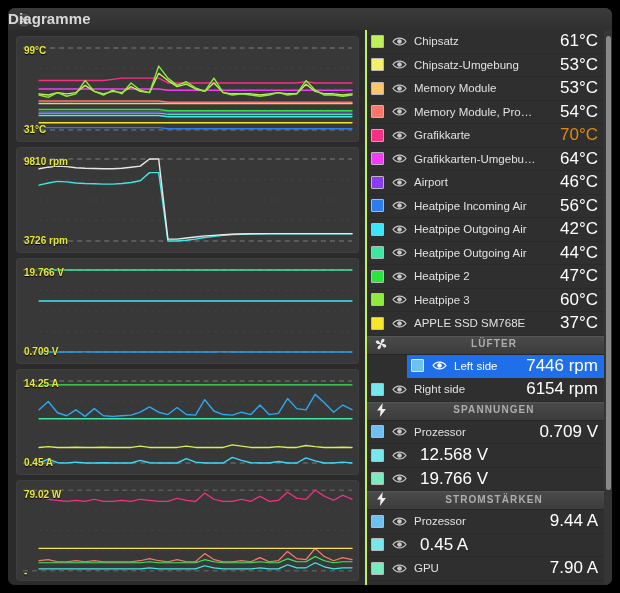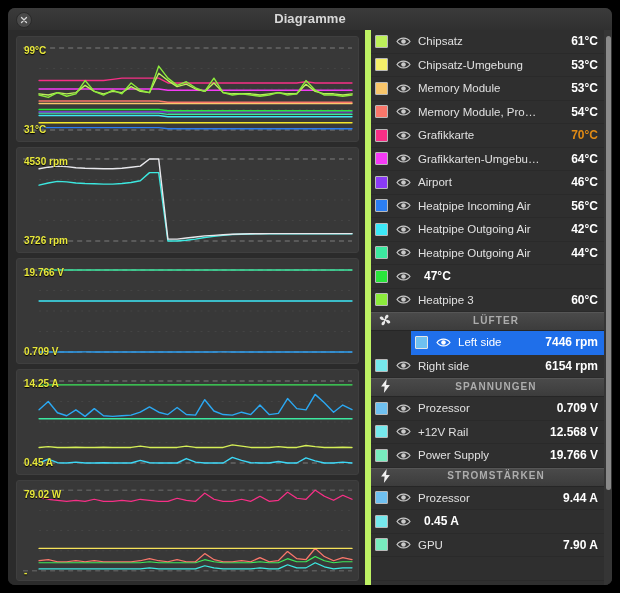--- a/index.html
+++ b/index.html
@@ -14,21 +14,21 @@
     box-shadow:0 2px 12px rgba(0,0,0,.8);
   }
   
   .titlebar{
     position:relative;height:22px;
     background:linear-gradient(#3b3b3b,#303030);
     border-bottom:1px solid #1d1d1d;
   }
   .title{
     position:absolute;left:0;right:0;top:0;height:22px;line-height:22px;
-    text-align:center;color:#d8d8d8;font-size:13px;font-weight:bold;
+    text-align:left;color:#d8d8d8;font-size:15px;font-weight:bold;
     letter-spacing:.1px;
   }
   .close-btn{
     position:absolute;left:8px;top:4px;width:14px;height:14px;border-radius:50%;
     background:#4a4a4a;border:1px solid #2a2a2a;cursor:pointer;
   }
   .close-btn svg{position:absolute;left:2px;top:2px;}
   
   .content{position:absolute;top:22px;left:0;right:0;bottom:0;display:flex;}
   
@@ -50,41 +50,41 @@
   .axlab{
     position:absolute;left:7px;font-size:10px;font-weight:bold;color:#e8e83c;
     text-shadow:0 1px 1px #000;white-space:nowrap;pointer-events:none;
   }
   .axlab.top{top:8px;}
   .axlab.bot{bottom:6px;}
   .axlab.bot2{bottom:2px;}
   
   .sidebar{
     flex:1 1 auto;background:#2f2f2f;position:relative;overflow:hidden;
-    border-left:6px solid #bef264;
+    border-left:2px solid #bef264;
   }
   .list{position:absolute;inset:0;right:8px;}
   .row{
     height:23.5px;display:flex;align-items:center;
     border-bottom:1px solid #2a2a2a;box-sizing:border-box;padding:0 6px 0 4px;
   }
   .row.sel{background:#1f6fea;border-bottom-color:#1f6fea;margin-left:40px;}
   .swatch{
     width:13px;height:13px;flex:0 0 13px;border:1px solid #b9b9b9;
     box-sizing:border-box;margin-right:7px;border-radius:1px;
   }
   .row.sel .swatch{border-color:#e6e6e6;}
   .eye{flex:0 0 16px;margin-right:7px;display:flex;align-items:center;justify-content:center;}
   .label{
     flex:1 1 auto;color:#e0e0e0;font-size:11.5px;white-space:nowrap;
     overflow:hidden;text-overflow:ellipsis;
   }
   .row.sel .label{color:#fff;}
   .value{
-    flex:0 0 auto;color:#fff;font-size:12px;font-weight:bold;
+    flex:0 0 auto;color:#fff;font-size:17px;font-weight:normal;
     text-align:right;padding-left:6px;white-space:nowrap;
   }
   .value.warn{color:#e08a14;}
   .row.sel .value{color:#fff;}
   
   .section{
     height:19px;display:flex;align-items:center;position:relative;
     background:linear-gradient(#4a4a4a,#3c3c3c);
     border-top:1px solid #565656;border-bottom:1px solid #262626;
     box-sizing:border-box;padding:0 6px 3px 5px;
@@ -147,21 +147,21 @@
       <div class="chart c1">
         <svg viewBox="0 0 340 104" preserveAspectRatio="none">
             <line x1="6" y1="11" x2="334" y2="11" stroke="#7d7d7d" stroke-width="1" stroke-dasharray="5 4"></line>
             <line x1="6" y1="93" x2="334" y2="93" stroke="#7d7d7d" stroke-width="1" stroke-dasharray="5 4"></line>
             <line x1="22" y1="31.5" x2="334" y2="31.5" stroke="#444" stroke-width="1" stroke-dasharray="2 5"></line>
             <line x1="22" y1="52" x2="334" y2="52" stroke="#444" stroke-width="1" stroke-dasharray="2 5"></line>
             <line x1="22" y1="72.5" x2="334" y2="72.5" stroke="#444" stroke-width="1" stroke-dasharray="2 5"></line>
             <path d="M22.00 37.17 L31.18 34.99 L40.35 33.35 L49.53 33.90 L58.71 34.99 L67.88 35.53 L77.06 35.81 L86.24 36.08 L95.41 36.08 L104.59 35.53 L113.76 34.44 L122.94 32.81 L132.12 24.63 L141.29 24.63 L150.47 93.00 L159.65 93.00 L168.82 92.24 L178.00 91.15 L187.18 89.51 L196.35 88.42 L205.53 87.33 L214.71 86.51 L223.88 86.24 L233.06 85.97 L242.24 85.80 L251.41 85.69 L260.59 85.69 L269.76 85.69 L278.94 85.69 L288.12 85.69 L297.29 85.69 L306.47 85.69 L315.65 85.69 L324.82 85.69 L334.00 85.69 " fill="none" stroke="#3ce8e0" stroke-width="1.4" stroke-linejoin="round" stroke-linecap="round"></path>
             <path d="M22.00 20.81 L31.18 19.18 L40.35 18.09 L49.53 18.63 L58.71 19.72 L67.88 20.27 L77.06 20.54 L86.24 20.81 L95.41 20.81 L104.59 20.27 L113.76 19.18 L122.94 18.09 L132.12 11.00 L141.29 11.00 L150.47 91.15 L159.65 91.15 L168.82 90.06 L178.00 88.97 L187.18 87.88 L196.35 87.33 L205.53 86.78 L214.71 86.24 L223.88 85.97 L233.06 85.69 L242.24 85.69 L251.41 85.64 L260.59 85.64 L269.76 85.64 L278.94 85.64 L288.12 85.64 L297.29 85.64 L306.47 85.64 L315.65 85.64 L324.82 85.64 L334.00 85.64 " fill="none" stroke="#e8e8ec" stroke-width="1.4" stroke-linejoin="round" stroke-linecap="round"></path>
           </svg>
-        <div class="axlab top">4530 rpm</div>
+        <div class="axlab top">9810 rpm</div>
         <div class="axlab bot">3726 rpm</div>
       </div>
 
       <div class="chart c2">
         <svg viewBox="0 0 340 104" preserveAspectRatio="none">
             <line x1="6" y1="11" x2="334" y2="11" stroke="#7d7d7d" stroke-width="1" stroke-dasharray="5 4"></line>
             <line x1="6" y1="93" x2="334" y2="93" stroke="#7d7d7d" stroke-width="1" stroke-dasharray="5 4"></line>
             <line x1="22" y1="31.5" x2="334" y2="31.5" stroke="#444" stroke-width="1" stroke-dasharray="2 5"></line>
             <line x1="22" y1="52" x2="334" y2="52" stroke="#444" stroke-width="1" stroke-dasharray="2 5"></line>
             <line x1="22" y1="72.5" x2="334" y2="72.5" stroke="#444" stroke-width="1" stroke-dasharray="2 5"></line>
@@ -322,32 +322,44 @@
             <div class="value">44°C</div>
           </div>
           <div class="row">
             <div class="swatch" style="background: rgb(42, 229, 60);"></div>
             <div class="eye">
               <svg width="15" height="11" viewBox="0 0 15 11">
                 <path d="M1 5.5 C4 1, 11 1, 14 5.5 C11 10, 4 10, 1 5.5 Z" fill="none" stroke="#c8c8c8" stroke-width="1.2"></path>
                 <circle cx="7.5" cy="5.5" r="2.3" fill="#c8c8c8"></circle>
               </svg>
             </div>
+            <div class="label">Heatpipe 2</div>
             <div class="value">47°C</div>
           </div>
           <div class="row">
             <div class="swatch" style="background: rgb(140, 235, 60);"></div>
             <div class="eye">
               <svg width="15" height="11" viewBox="0 0 15 11">
                 <path d="M1 5.5 C4 1, 11 1, 14 5.5 C11 10, 4 10, 1 5.5 Z" fill="none" stroke="#c8c8c8" stroke-width="1.2"></path>
                 <circle cx="7.5" cy="5.5" r="2.3" fill="#c8c8c8"></circle>
               </svg>
             </div>
             <div class="label">Heatpipe 3</div>
             <div class="value">60°C</div>
+          </div>
+          <div class="row">
+            <div class="swatch" style="background: rgb(245, 231, 43);"></div>
+            <div class="eye">
+              <svg width="15" height="11" viewBox="0 0 15 11">
+                <path d="M1 5.5 C4 1, 11 1, 14 5.5 C11 10, 4 10, 1 5.5 Z" fill="none" stroke="#c8c8c8" stroke-width="1.2"></path>
+                <circle cx="7.5" cy="5.5" r="2.3" fill="#c8c8c8"></circle>
+              </svg>
+            </div>
+            <div class="label">APPLE SSD SM768E</div>
+            <div class="value">37°C</div>
           </div>
           <div class="section">
             <div class="sicon">
               <svg width="14" height="14" viewBox="0 0 16 16">
                 <g fill="#e8e8e8">
                   <path d="M8 7.2c-.6-2 .3-4.4 2-5.1 1.6-.6 2.6 1.3 1.6 2.8-.8 1.2-2.2 2-3.6 2.3z"></path>
                   <path d="M8.8 8c2-.6 4.4.3 5.1 2 .6 1.6-1.3 2.6-2.8 1.6-1.2-.8-2-2.2-2.3-3.6z"></path>
                   <path d="M8 8.8c.6 2-.3 4.4-2 5.1-1.6.6-2.6-1.3-1.6-2.8.8-1.2 2.2-2 3.6-2.3z"></path>
                   <path d="M7.2 8c-2 .6-4.4-.3-5.1-2C1.5 4.4 3.4 3.4 4.9 4.4c1.2.8 2 2.2 2.3 3.6z"></path>
                   <circle cx="8" cy="8" r="1.3"></circle>
@@ -398,32 +410,30 @@
             <div class="value">0.709 V</div>
           </div>
           <div class="row">
             <div class="swatch" style="background: rgb(118, 232, 236);"></div>
             <div class="eye">
               <svg width="15" height="11" viewBox="0 0 15 11">
                 <path d="M1 5.5 C4 1, 11 1, 14 5.5 C11 10, 4 10, 1 5.5 Z" fill="none" stroke="#c8c8c8" stroke-width="1.2"></path>
                 <circle cx="7.5" cy="5.5" r="2.3" fill="#c8c8c8"></circle>
               </svg>
             </div>
-            <div class="label">+12V Rail</div>
             <div class="value">12.568 V</div>
           </div>
           <div class="row">
             <div class="swatch" style="background: rgb(120, 236, 190);"></div>
             <div class="eye">
               <svg width="15" height="11" viewBox="0 0 15 11">
                 <path d="M1 5.5 C4 1, 11 1, 14 5.5 C11 10, 4 10, 1 5.5 Z" fill="none" stroke="#c8c8c8" stroke-width="1.2"></path>
                 <circle cx="7.5" cy="5.5" r="2.3" fill="#c8c8c8"></circle>
               </svg>
             </div>
-            <div class="label">Power Supply</div>
             <div class="value">19.766 V</div>
           </div>
           <div class="section">
             <div class="sicon">
               <svg width="11" height="14" viewBox="0 0 10 14">
                 <path d="M6.2 0 L0.6 7.6 H4.1 L3.4 14 L9.4 6.1 H5.6 Z" fill="#f0f0f0"></path>
               </svg>
             </div>
             <div class="stitle">STROMSTÄRKEN</div>
           </div>

